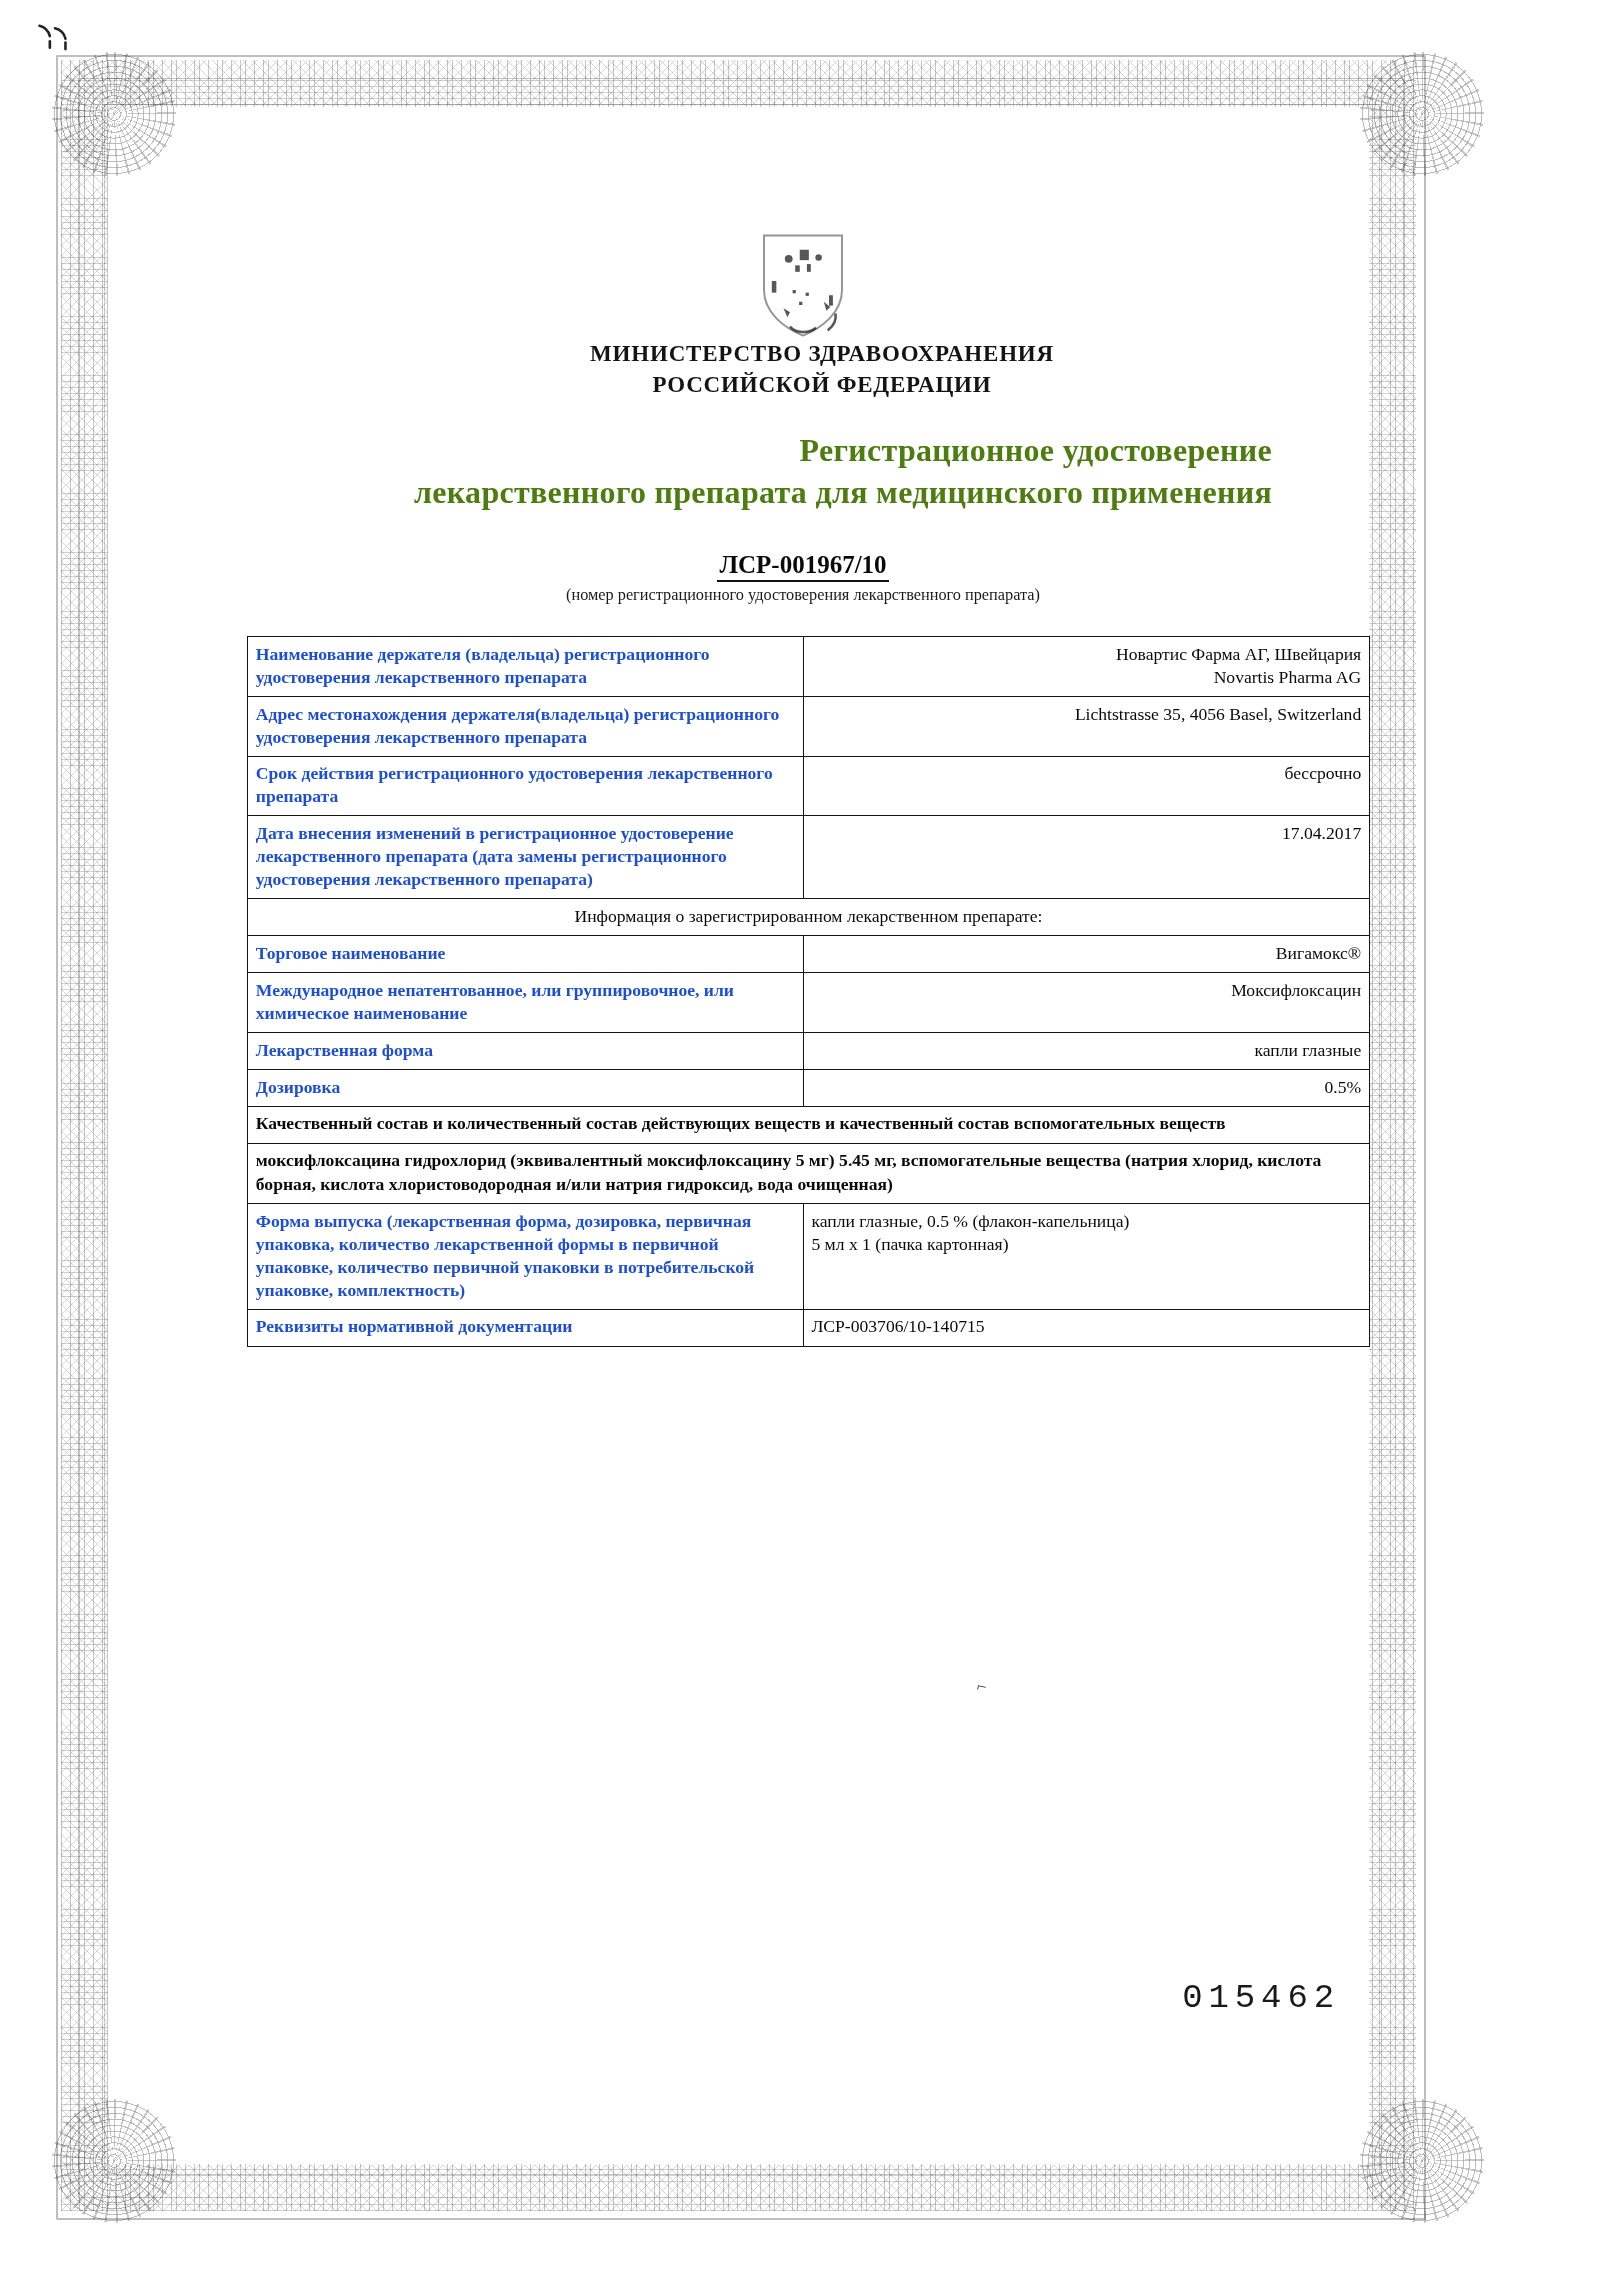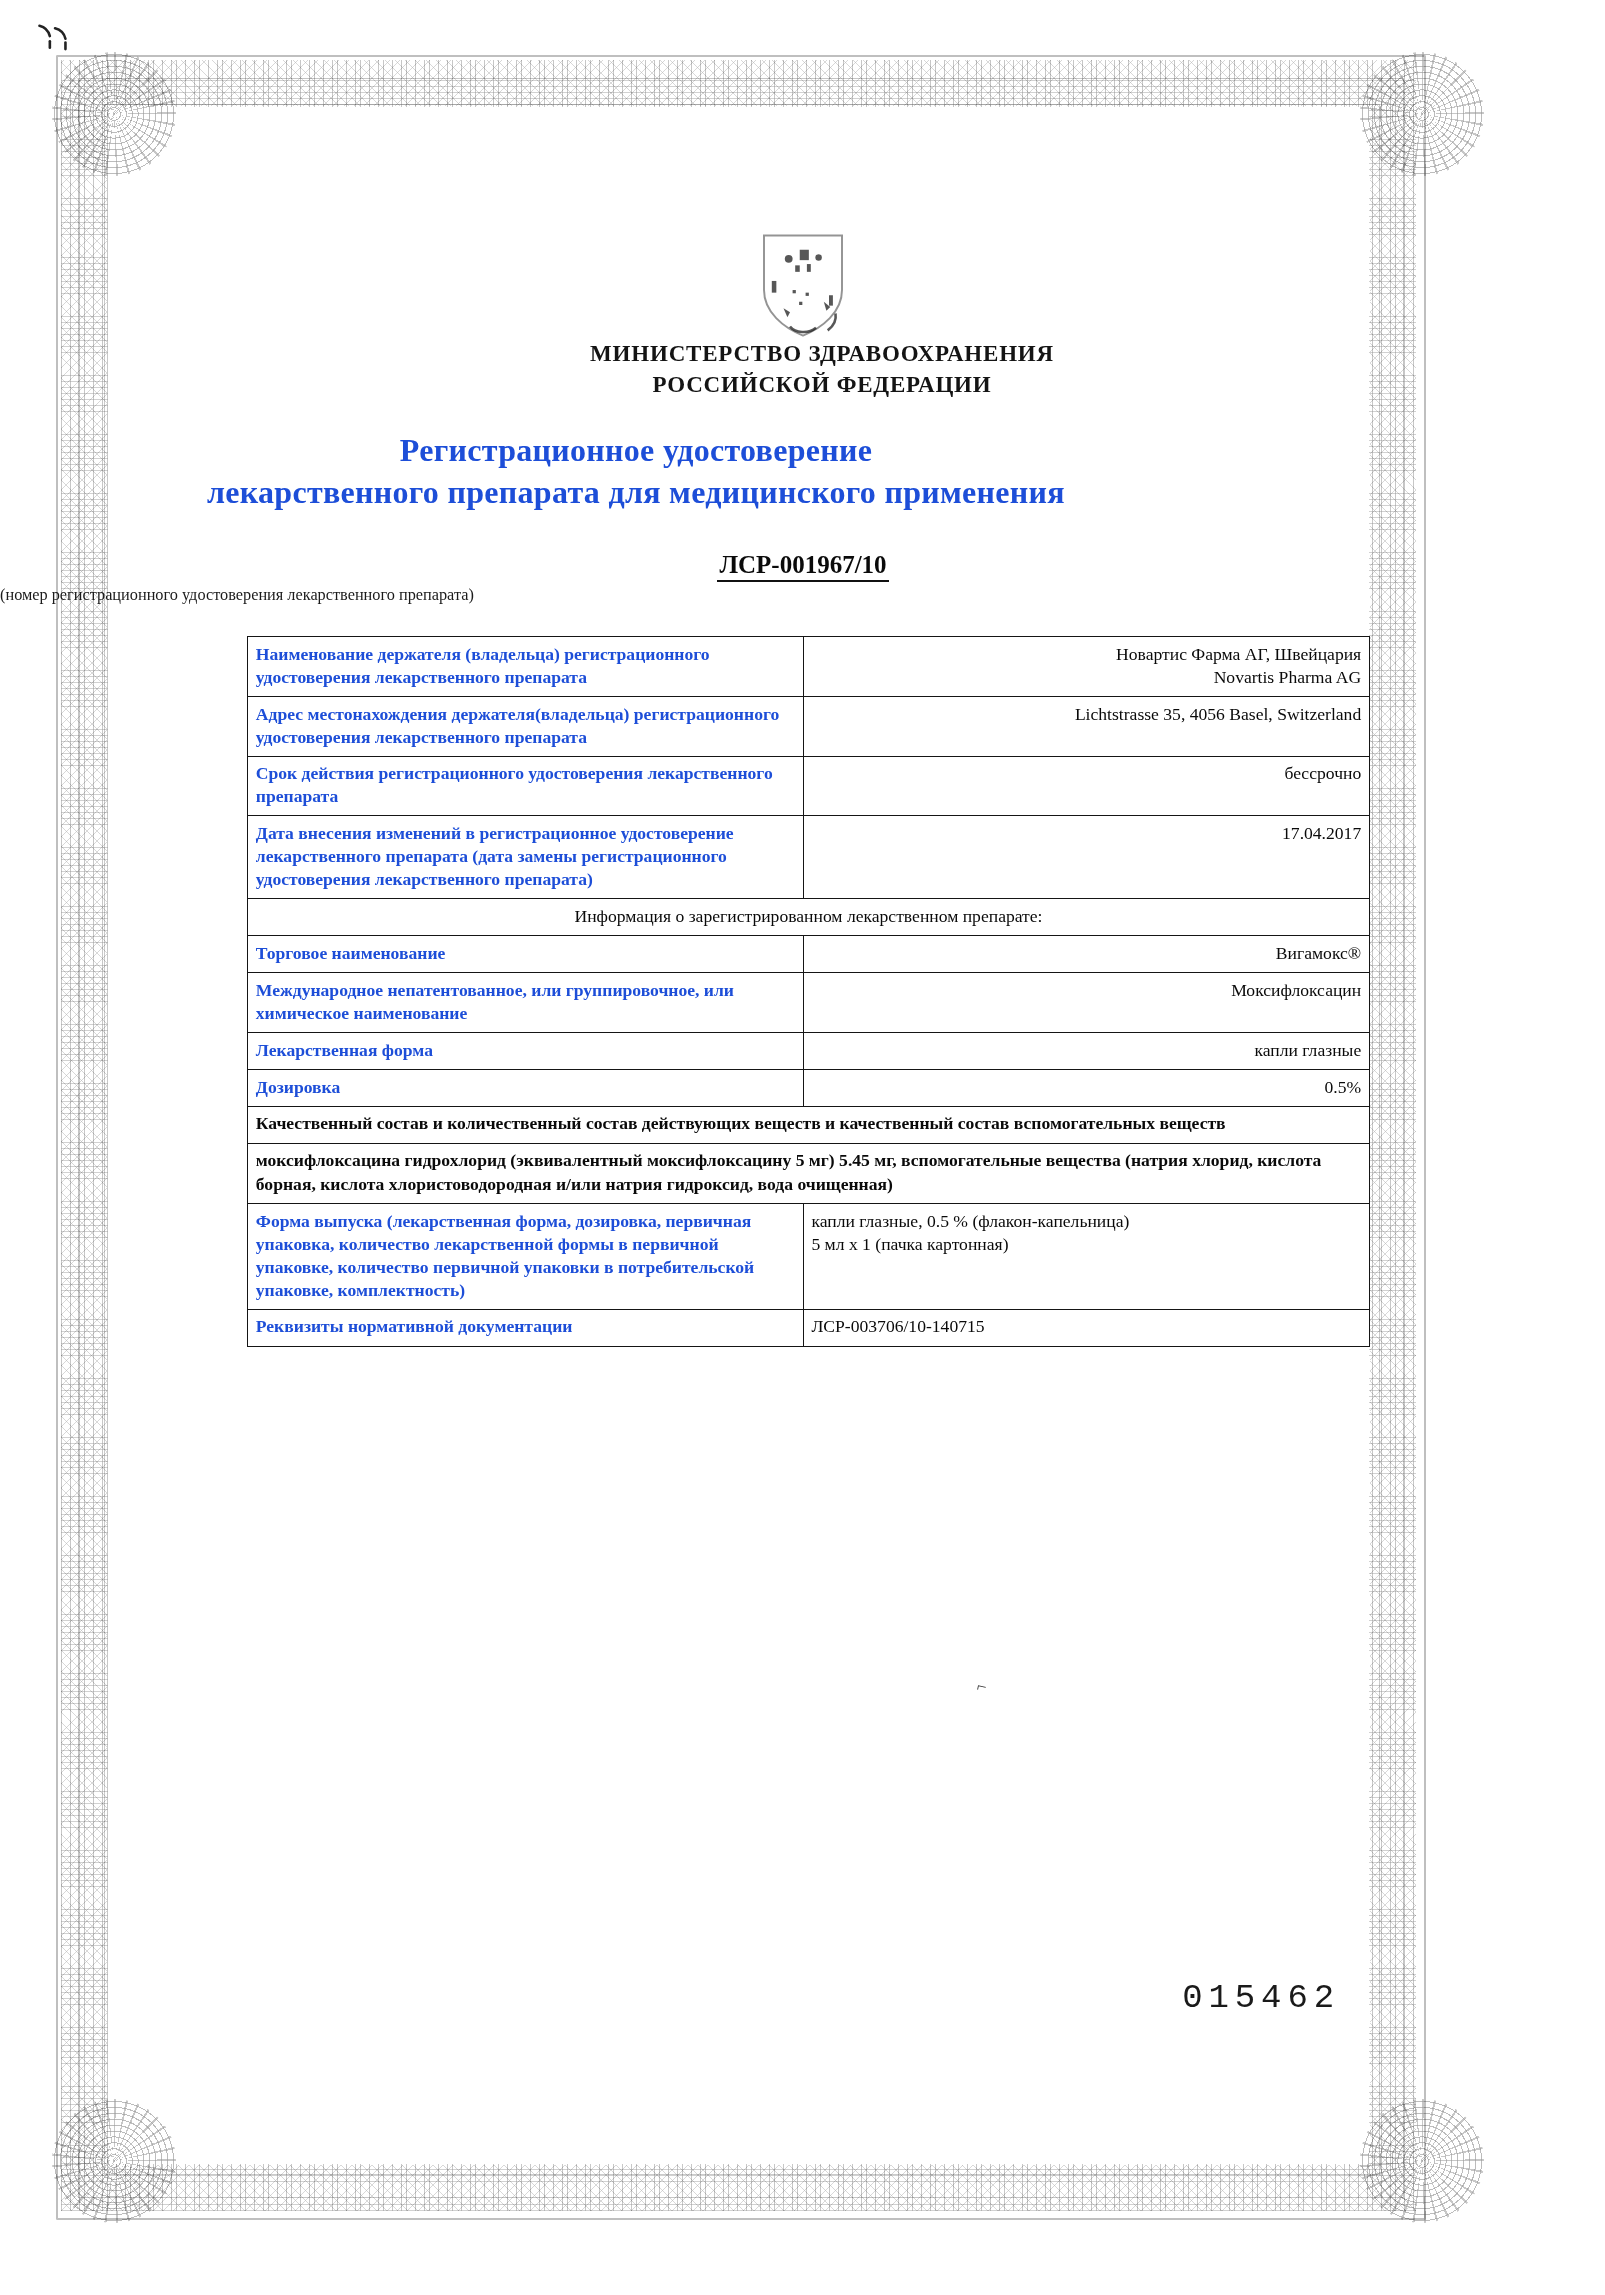--- a/index.html
+++ b/index.html
@@ -135,46 +135,46 @@
     line-height: 1.34;
     font-weight: 700;
     color: #141414;
     padding-left: 19px;
   }
 
   .doc-title {
     position: absolute;
     left: 0; top: 430px;
     width: 1272px;
-    text-align: center;
+    text-align: right;
     font-size: 32px;
     font-weight: 700;
     line-height: 1.30;
-    color: #1d4ed8;
+    color: #4d7c0f;
     letter-spacing: 0.3px;
   }
 
   .reg-number {
     position: absolute;
     left: 0; top: 551px;
     width: 1606px;
     text-align: center;
     font-size: 25px;
     font-weight: 700;
   }
   .reg-number span {
     border-bottom: 2px solid #111;
     padding: 0 2.6px 2px 2.6px;
   }
 
   .reg-caption {
     position: absolute;
     left: 0; top: 585px;
     width: 1606px;
-    text-align: left;
+    text-align: center;
     font-size: 16.3px;
     color: #1b1b1b;
   }
 
   
   table.reg-table {
     position: absolute;
     left: 247px;
     top: 636px;
     width: 1123px;

